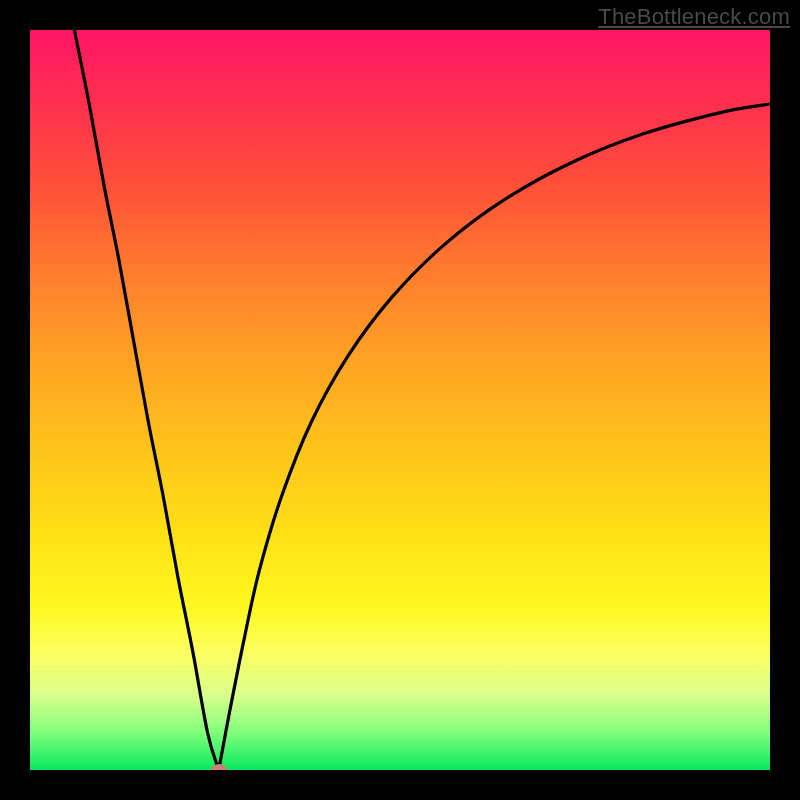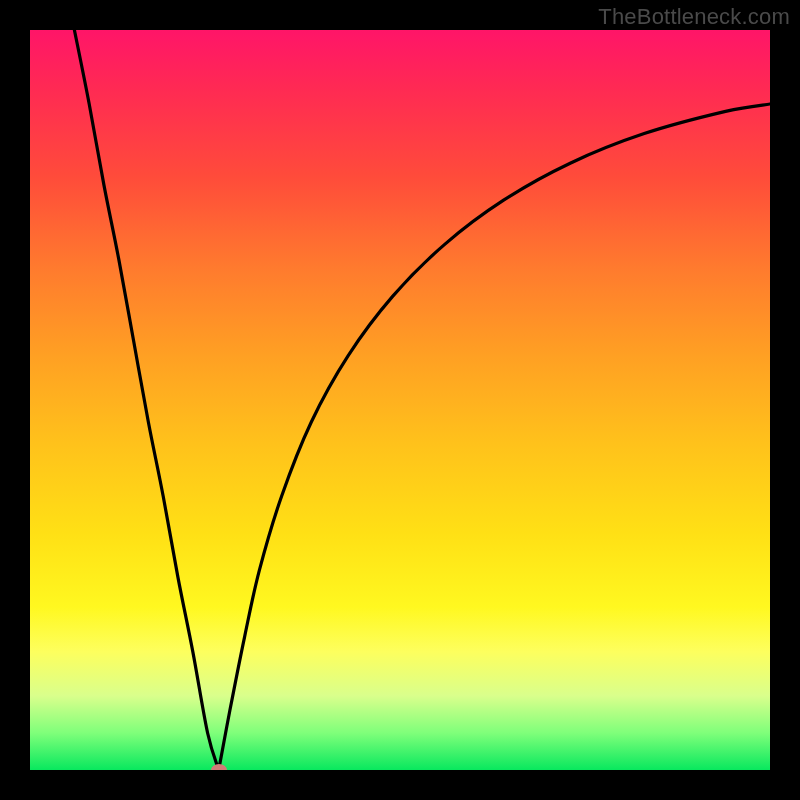--- a/index.html
+++ b/index.html
@@ -19,20 +19,21 @@
   }
   .watermark {
     position: absolute;
     top: 4px;
     right: 10px;
     color: #4a4a4a;
     font-size: 22px;
     font-weight: 500;
     letter-spacing: 0.2px;
     z-index: 5;
+    text-decoration: underline;
   }
   .plot-area {
     position: absolute;
     left: 30px;
     top: 30px;
     width: 740px;
     height: 740px;
     overflow: hidden;
   }
   .gradient {

